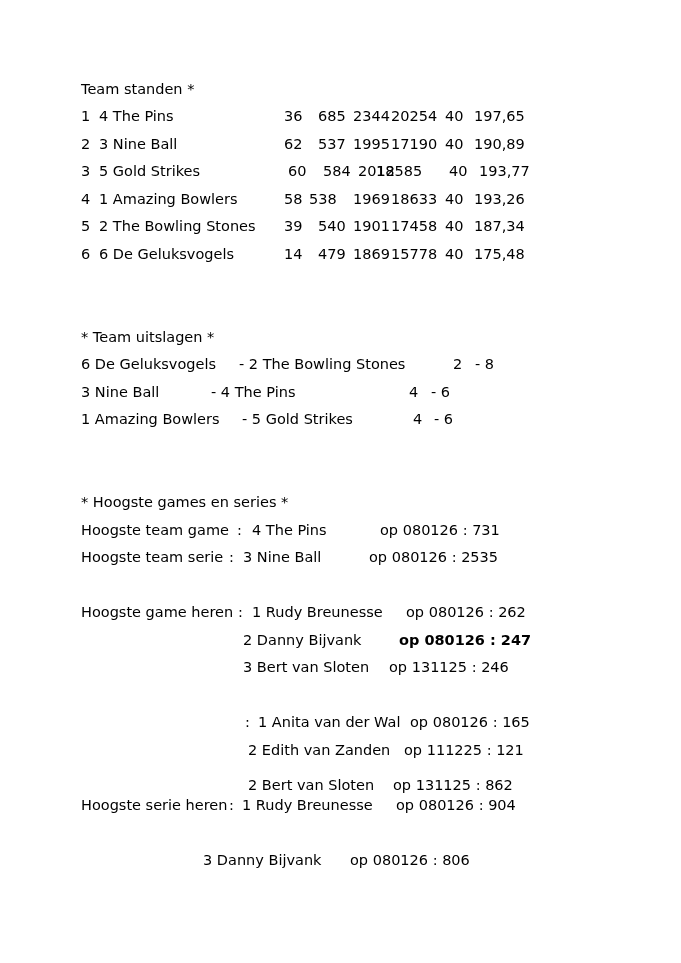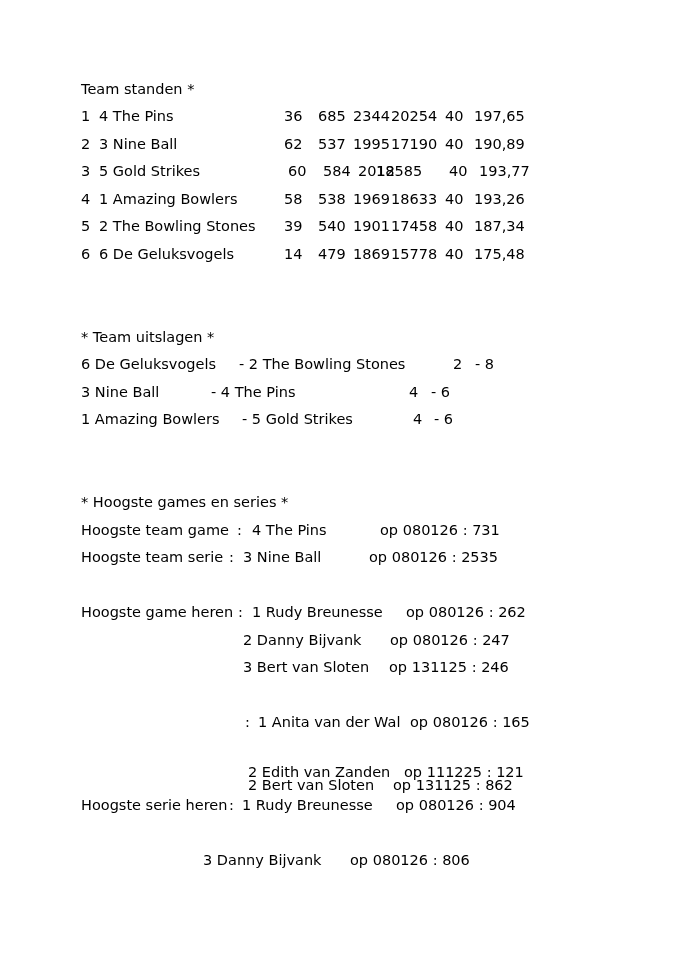--- a/index.html
+++ b/index.html
@@ -45,21 +45,21 @@
   <span class="t" style="left:323px;">584</span>
   <span class="t" style="left:358px;">2012</span>
   <span class="t" style="left:376px;">18585</span>
   <span class="t" style="left:449px;">40</span>
   <span class="t" style="left:479px;">193,77</span>
 </div>
 <div class="row" style="top:190px;">
   <span class="t" style="left:81px;">4</span>
   <span class="t" style="left:99px;">1 Amazing Bowlers</span>
   <span class="t" style="left:284px;">58</span>
-  <span class="t" style="left:318px;text-align:right;">538</span>
+  <span class="t" style="left:309px;text-align:right;">538</span>
   <span class="t" style="left:353px;">1969</span>
   <span class="t" style="left:391px;">18633</span>
   <span class="t" style="left:445px;">40</span>
   <span class="t" style="left:474px;">193,26</span>
 </div>
 <div class="row" style="top:217px;">
   <span class="t" style="left:81px;">5</span>
   <span class="t" style="left:99px;">2 The Bowling Stones</span>
   <span class="t" style="left:284px;">39</span>
   <span class="t" style="left:318px;">540</span>
@@ -116,33 +116,33 @@
 </div>
 
 <div class="row" style="top:603px;">
   <span class="t" style="left:81px;">Hoogste game heren</span>
   <span class="t" style="left:238px;">:</span>
   <span class="t" style="left:252px;">1 Rudy Breunesse</span>
   <span class="t" style="left:406px;">op 080126 : 262</span>
 </div>
 <div class="row" style="top:631px;">
   <span class="t" style="left:243px;">2 Danny Bijvank</span>
-  <span class="t" style="left:390px;">op 080126 : 247</span>
+  <span class="t" style="left:399px;font-weight:bold;">op 080126 : 247</span>
 </div>
 <div class="row" style="top:658px;">
   <span class="t" style="left:243px;">3 Bert van Sloten</span>
   <span class="t" style="left:389px;">op 131125 : 246</span>
 </div>
 
 <div class="row" style="top:713px;">
   <span class="t" style="left:245px;">:</span>
   <span class="t" style="left:258px;">1 Anita van der Wal</span>
   <span class="t" style="left:410px;">op 080126 : 165</span>
 </div>
-<div class="row" style="top:763px;">
+<div class="row" style="top:741px;">
   <span class="t" style="left:248px;">2 Edith van Zanden</span>
   <span class="t" style="left:404px;">op 111225 : 121</span>
 </div>
 
 <div class="row" style="top:796px;">
   <span class="t" style="left:81px;">Hoogste serie heren</span>
   <span class="t" style="left:229px;">:</span>
   <span class="t" style="left:242px;">1 Rudy Breunesse</span>
   <span class="t" style="left:396px;">op 080126 : 904</span>
 </div>

